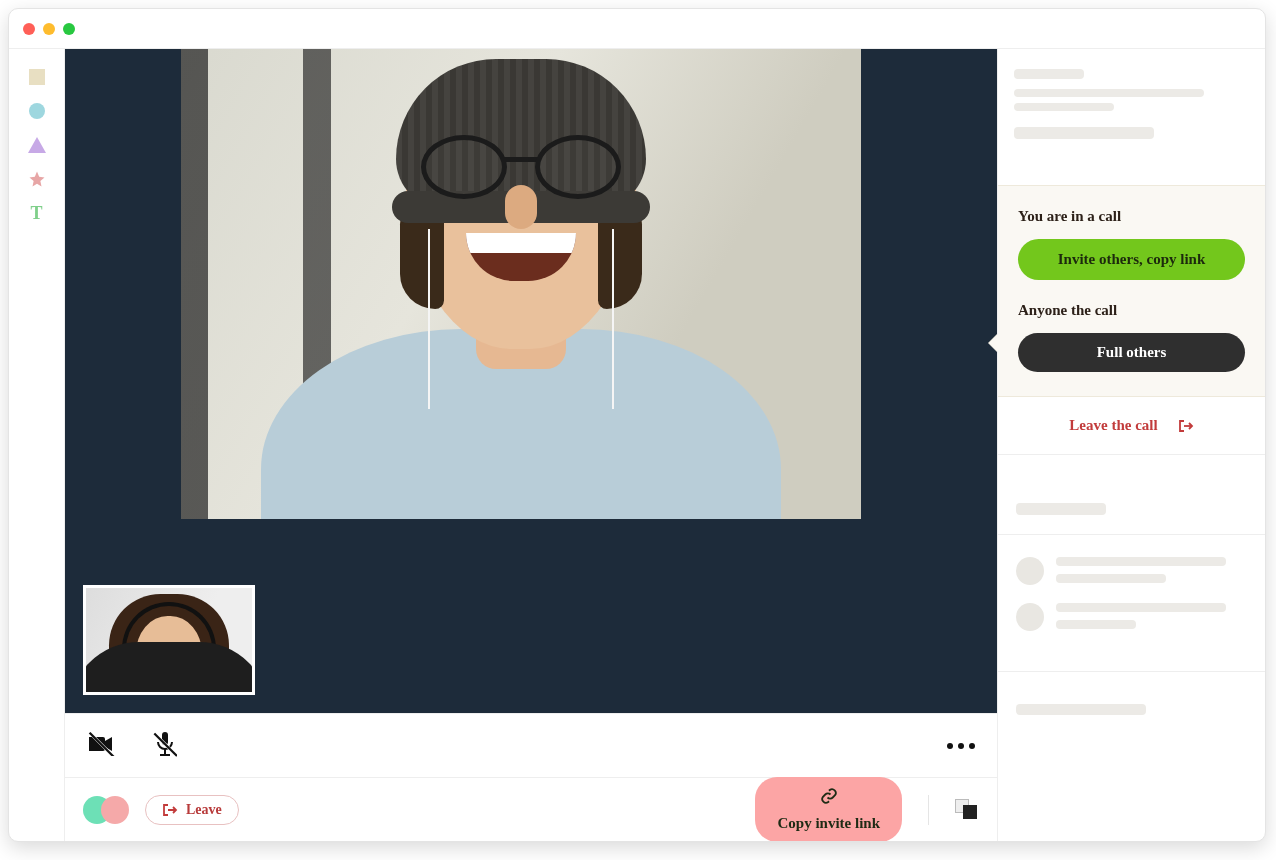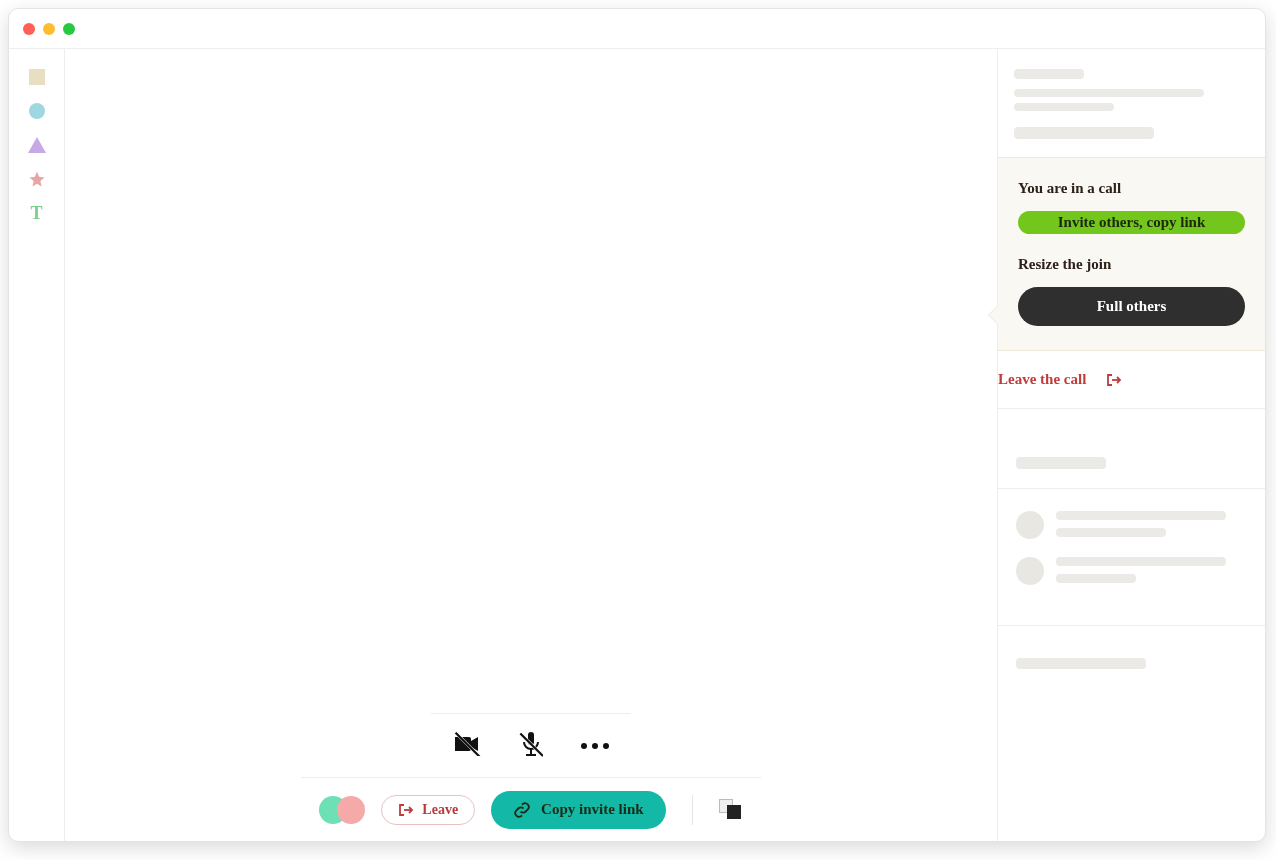--- a/index.html
+++ b/index.html
@@ -62,21 +62,20 @@
   }
   .star svg { fill: #e7a6a6; }
   .text-t { font: bold 18px Georgia, serif; color: #7fcf8a; }
 
   
   .main {
     flex: 1;
     display: flex;
     flex-direction: column;
     min-width: 0;
-    align-items: center;
   }
   .video-stage {
     flex: 1;
     background: #1d2b3a;
     position: relative;
     overflow: hidden;
   }
   .main-video {
     position: absolute;
     left: 116px; top: 0;
@@ -184,23 +183,23 @@
   .av { width:28px; height:28px; border-radius:50%; }
   .av1{ background:#6de0b6; }
   .av2{ background:#f5a9a9; margin-left:-10px;}
   .leave-pill {
     border:1px solid #e8c1c1; border-radius:20px; padding:6px 16px;
     display:flex; align-items:center; gap:8px; cursor:pointer;
     color:#b83b3b; font: 600 14px Georgia, serif;
   }
   .copy-btn {
     margin-left:auto;
-    background:#14b8a6; color:#1e2a14; font:700 15px Georgia, serif;
+    background:#fca5a5; color:#1e2a14; font:700 15px Georgia, serif;
     padding:10px 22px; border-radius:22px; border:none; cursor:pointer;
-    display:flex; align-items:center; gap:10px;
+    display:flex; align-items:center; gap:10px;flex-direction:column;
   }
   .sep-vert { width:1px; height:30px; background:#e5e5e5; margin:0 10px;}
   .mini-icon-box { width:24px; height:22px; position:relative;}
   .mini-icon-box .a{position:absolute;width:14px;height:14px;background:#eee;border:1px solid #bbb;left:0;top:0;}
   .mini-icon-box .b{position:absolute;width:14px;height:14px;background:#222;left:8px;top:6px;}
 
   
   .right {
     width: 268px;
     border-left: 1px solid #eee;
@@ -208,46 +207,47 @@
     font-family: Georgia, 'Times New Roman', serif;
   }
   .r-header { padding:20px 16px 18px; }
   .ph { background:#eceae6; border-radius:4px; height:10px; }
   .r-call {
     background:#faf8f3;
     border-top:1px solid #eee9db;
     border-bottom:1px solid #eee9db;
     padding:22px 20px 24px;
     position:relative;
+    margin-top:28px;
   }
   .r-call::before{
     content:""; position:absolute; left:-9px; top:148px;
     width:0;height:0;
     border-top:9px solid transparent;
     border-bottom:9px solid transparent;
     border-right:9px solid #faf8f3;
     filter: drop-shadow(-1px 0 0 #eee9db);
   }
   .h3 { font: 700 15px Georgia,serif; color:#2c2018; margin-bottom:14px;}
   .btn-green {
     width:100%; background:#73c71c; color:#1c290d;
-    border:none; border-radius:22px; padding:3px 0;
+    border:none; border-radius:22px; padding:12px 0;
     font:700 15px Georgia,serif; cursor:pointer;
   }
   .note { display:flex; gap:10px; margin-top:14px; font:12px/1.35 -apple-system,Helvetica,Arial,sans-serif; color:#555;}
   .note svg{flex:none; margin-top:1px;}
   .btn-dark {
     width:100%; background:#2f2f2f; color:#fff; border:none;
     border-radius:22px; padding:11px 0; font:600 15px Georgia,serif; cursor:pointer;
   }
   .r-leave {
     padding:20px 0; text-align:center; color:#c23b3b;
     font:700 15px Georgia,serif; cursor:pointer;
     border-bottom:1px solid #eee;
-    display:flex; align-items:center; justify-content:flex-start; gap:20px;
+    display:flex; align-items:center; justify-content:center; gap:20px;
   }
   .r-section { border-bottom:1px solid #eee; padding:22px 18px; }
   .r-row { display:flex; gap:12px; align-items:flex-start; margin-bottom:18px;}
   .r-av { width:28px; height:28px; border-radius:50%; background:#e9e7e2; flex:none;}
   .r-lines { flex:1; display:flex; flex-direction:column; gap:8px;}
 </style>
 </head>
 <body>
 
 <div class="window">
@@ -372,21 +372,21 @@
       <div class="r-header">
         <div class="ph" style="width:70px;margin-bottom:10px;"></div>
         <div class="ph" style="width:190px;height:8px;margin-bottom:6px;"></div>
         <div class="ph" style="width:100px;height:8px;margin-bottom:16px;"></div>
         <div class="ph" style="width:140px;height:12px;"></div>
       </div>
 
       <div class="r-call">
         <div class="h3">You are in a call</div>
         <button class="btn-green">Invite others, copy link</button>
-        <div class="h3" style="margin-top:22px;">Resize the join</div>
+        <div class="h3" style="margin-top:22px;">Anyone the call</div>
         <button class="btn-dark">Full others</button>
       </div>
 
       <div class="r-leave">
         <span>Leave the call</span>
         <svg width="16" height="14" viewBox="0 0 16 14" fill="none" stroke="#c23b3b" stroke-width="1.8">
           <path d="M6 2H2v10h4"></path>
             <path d="M6 7h8"></path>
             <path d="M11 4l3 3-3 3"></path>
         </svg>

